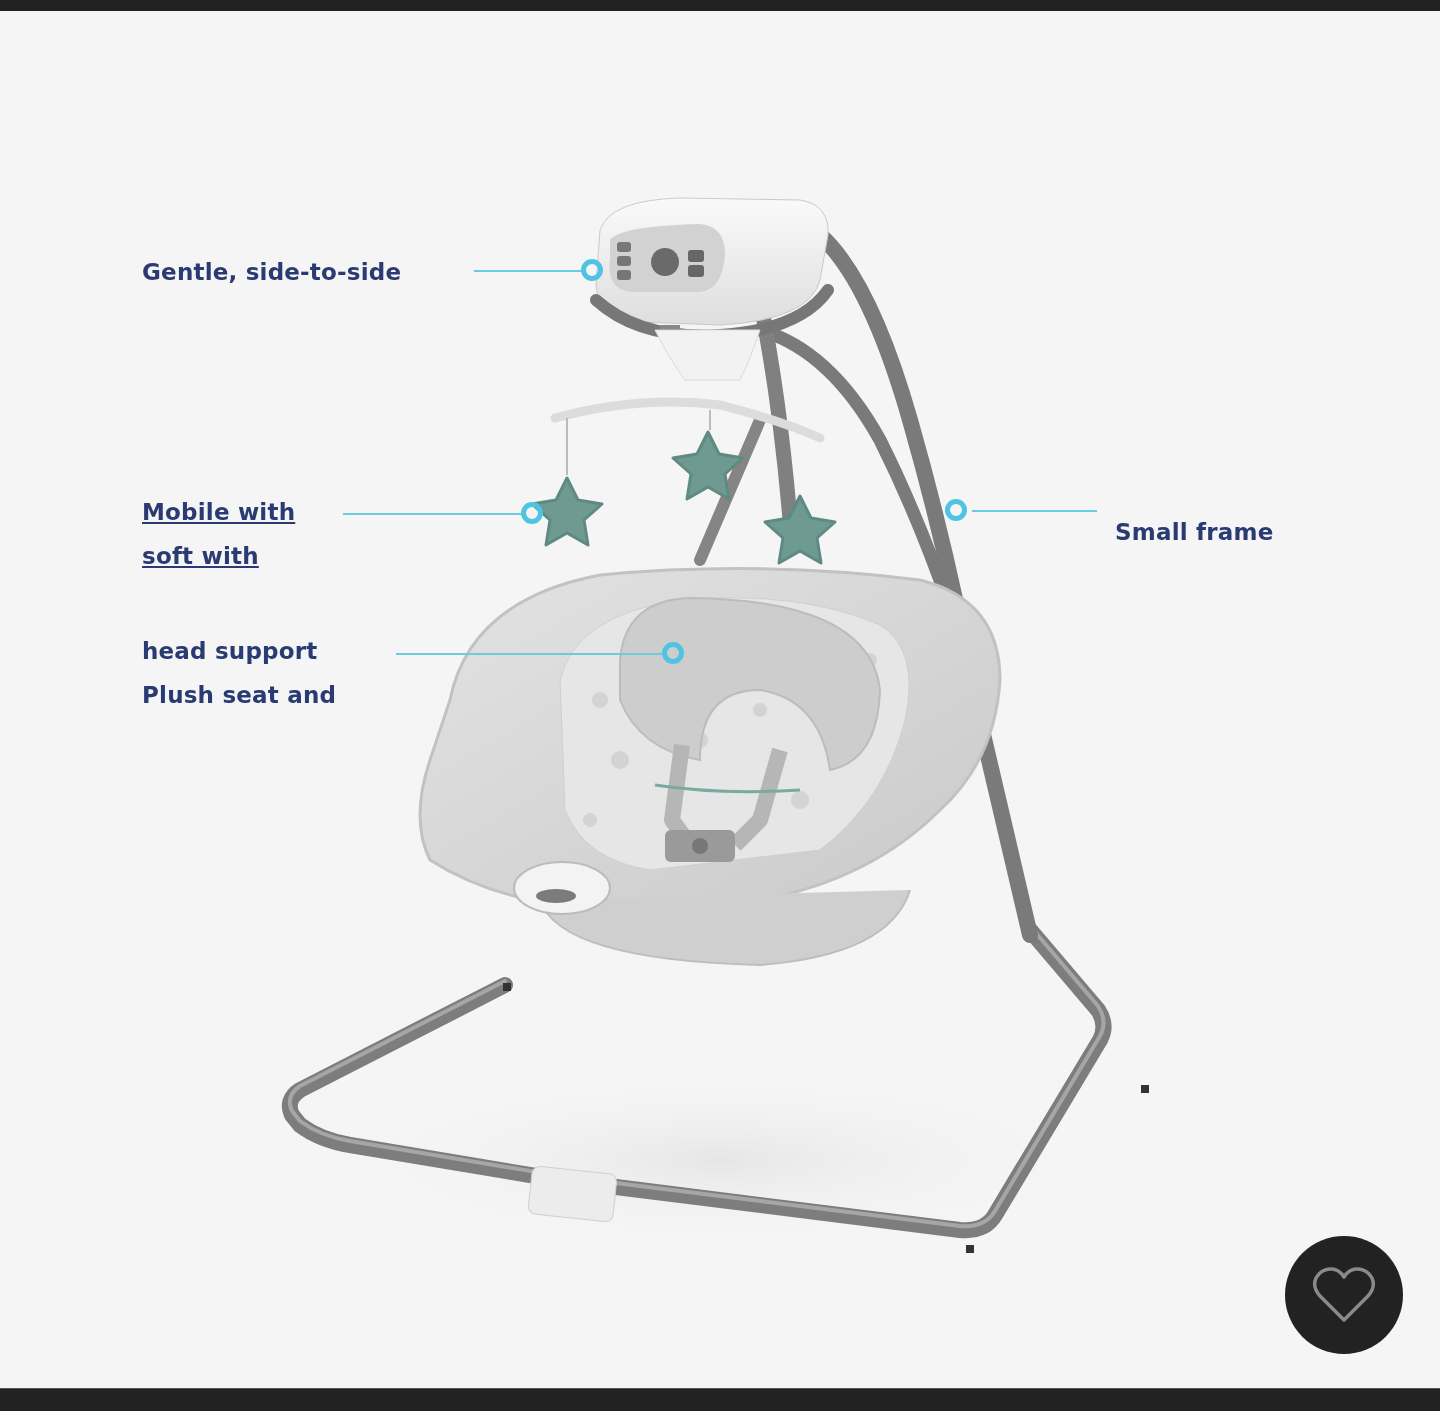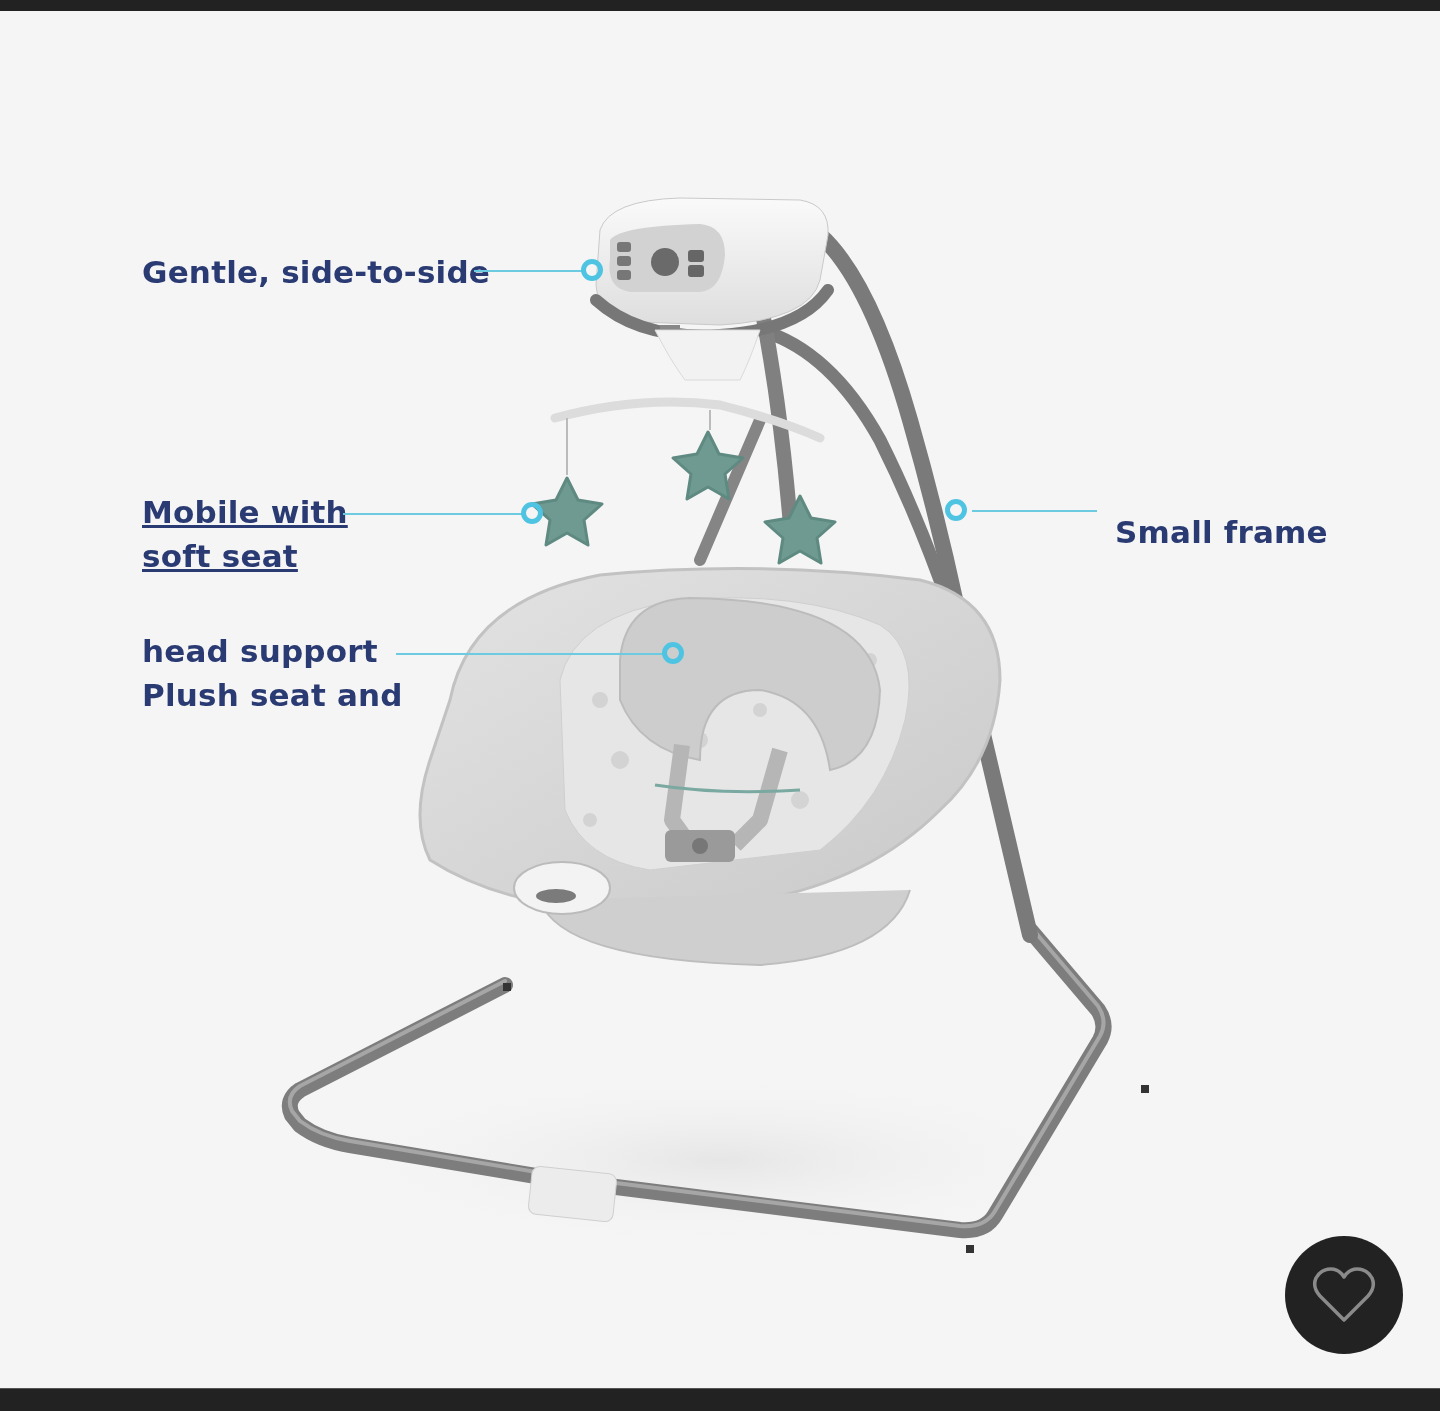--- a/index.html
+++ b/index.html
@@ -7,21 +7,21 @@
     width: 1440px; height: 1411px; position: relative; overflow: hidden;
     background: #f5f5f5;
     font-family: "DejaVu Sans", "Liberation Sans", sans-serif;
   }
   .topbar { position: absolute; left: 0; top: 0; width: 1440px; height: 11px; background: #222222; }
   .bottombar { position: absolute; left: 0; top: 1388px; width: 1440px; height: 23px; background: #222222; border-top: 1px solid #555; }
   .stage { position: absolute; left: 0; top: 11px; width: 1440px; height: 1377px; background: #f5f5f5; }
   .product { position: absolute; left: 0; top: 0; width: 1440px; height: 1411px; }
   .callout-text {
     position: absolute; color: #2a3a72; font-weight: bold;
-    font-size: 31px; line-height: 44px; letter-spacing: 0.2px;
+    font-size: 23px; line-height: 44px; letter-spacing: 0.2px;
   }
   .callout-text span { display: block; }
   .callout-line { position: absolute; height: 2px; background: #6ccbe0; }
   .callout-dot {
     position: absolute; width: 22px; height: 22px; border-radius: 50%;
     border: 5px solid #4fc4e2; box-sizing: border-box; background: transparent;
   }
   .fav-btn {
     position: absolute; left: 1285px; top: 1236px; width: 118px; height: 118px;
     border-radius: 50%; background: #222222; display: flex; align-items: center; justify-content: center;
@@ -119,21 +119,21 @@
 </svg>
 
 <div class="callout-text" style="left:142px; top:250px;">
   <span>Gentle, side-to-side</span>
 </div>
 <div class="callout-line" style="left:474px; top:270px; width:110px;"></div>
 <div class="callout-dot" style="left:581px; top:259px;"></div>
 
 <div class="callout-text" style="left:142px; top:490px;text-decoration:underline;">
   <span>Mobile with</span>
-  <span>soft seat</span>
+  <span>soft with</span>
 </div>
 <div class="callout-line" style="left:343px; top:513px; width:180px;"></div>
 <div class="callout-dot" style="left:521px; top:502px;"></div>
 
 <div class="callout-text" style="left:142px; top:629px;">
   <span>head support</span>
   <span>Plush seat and</span>
 </div>
 <div class="callout-line" style="left:396px; top:653px; width:268px;"></div>
 <div class="callout-dot" style="left:662px; top:642px;"></div>

